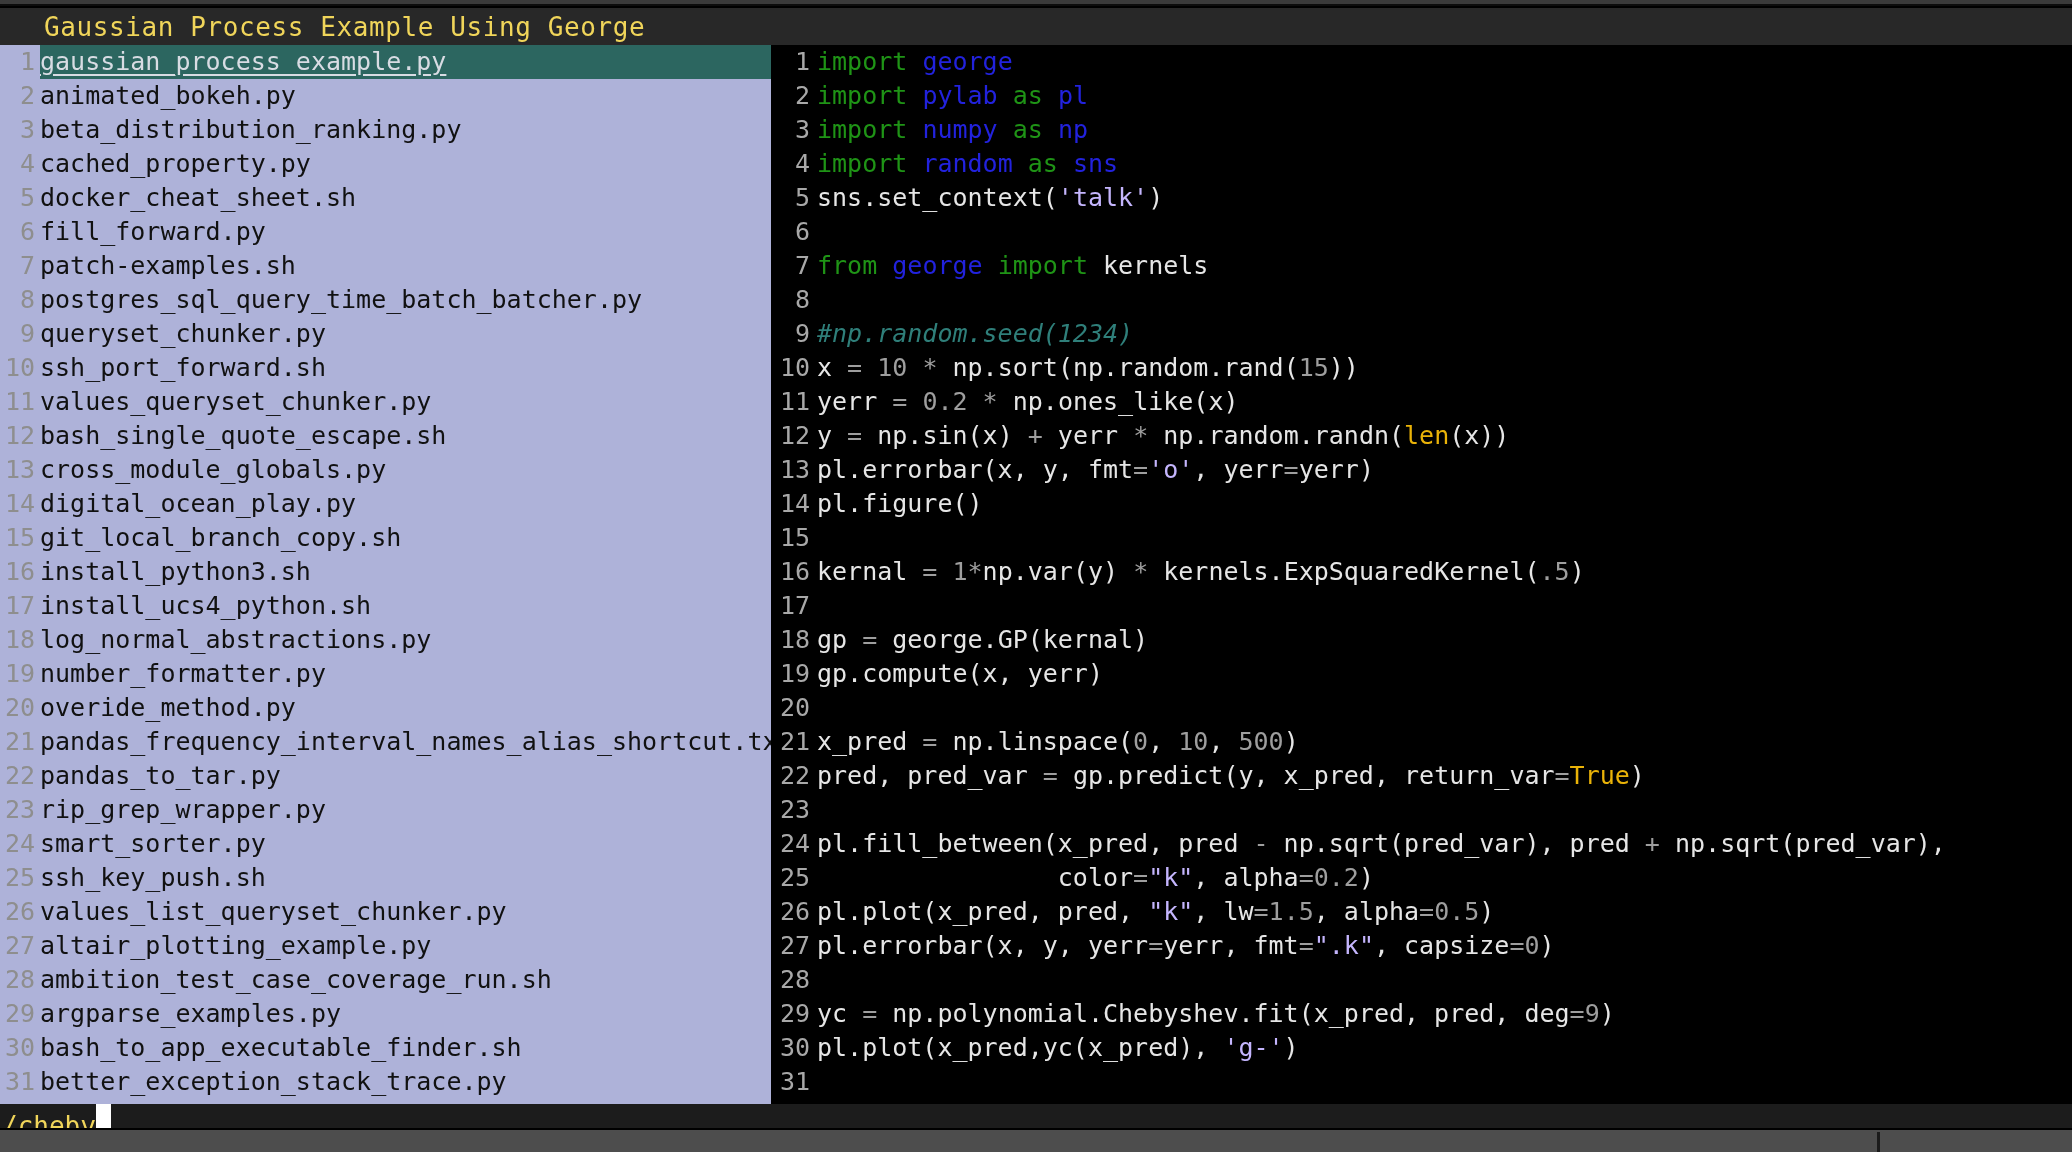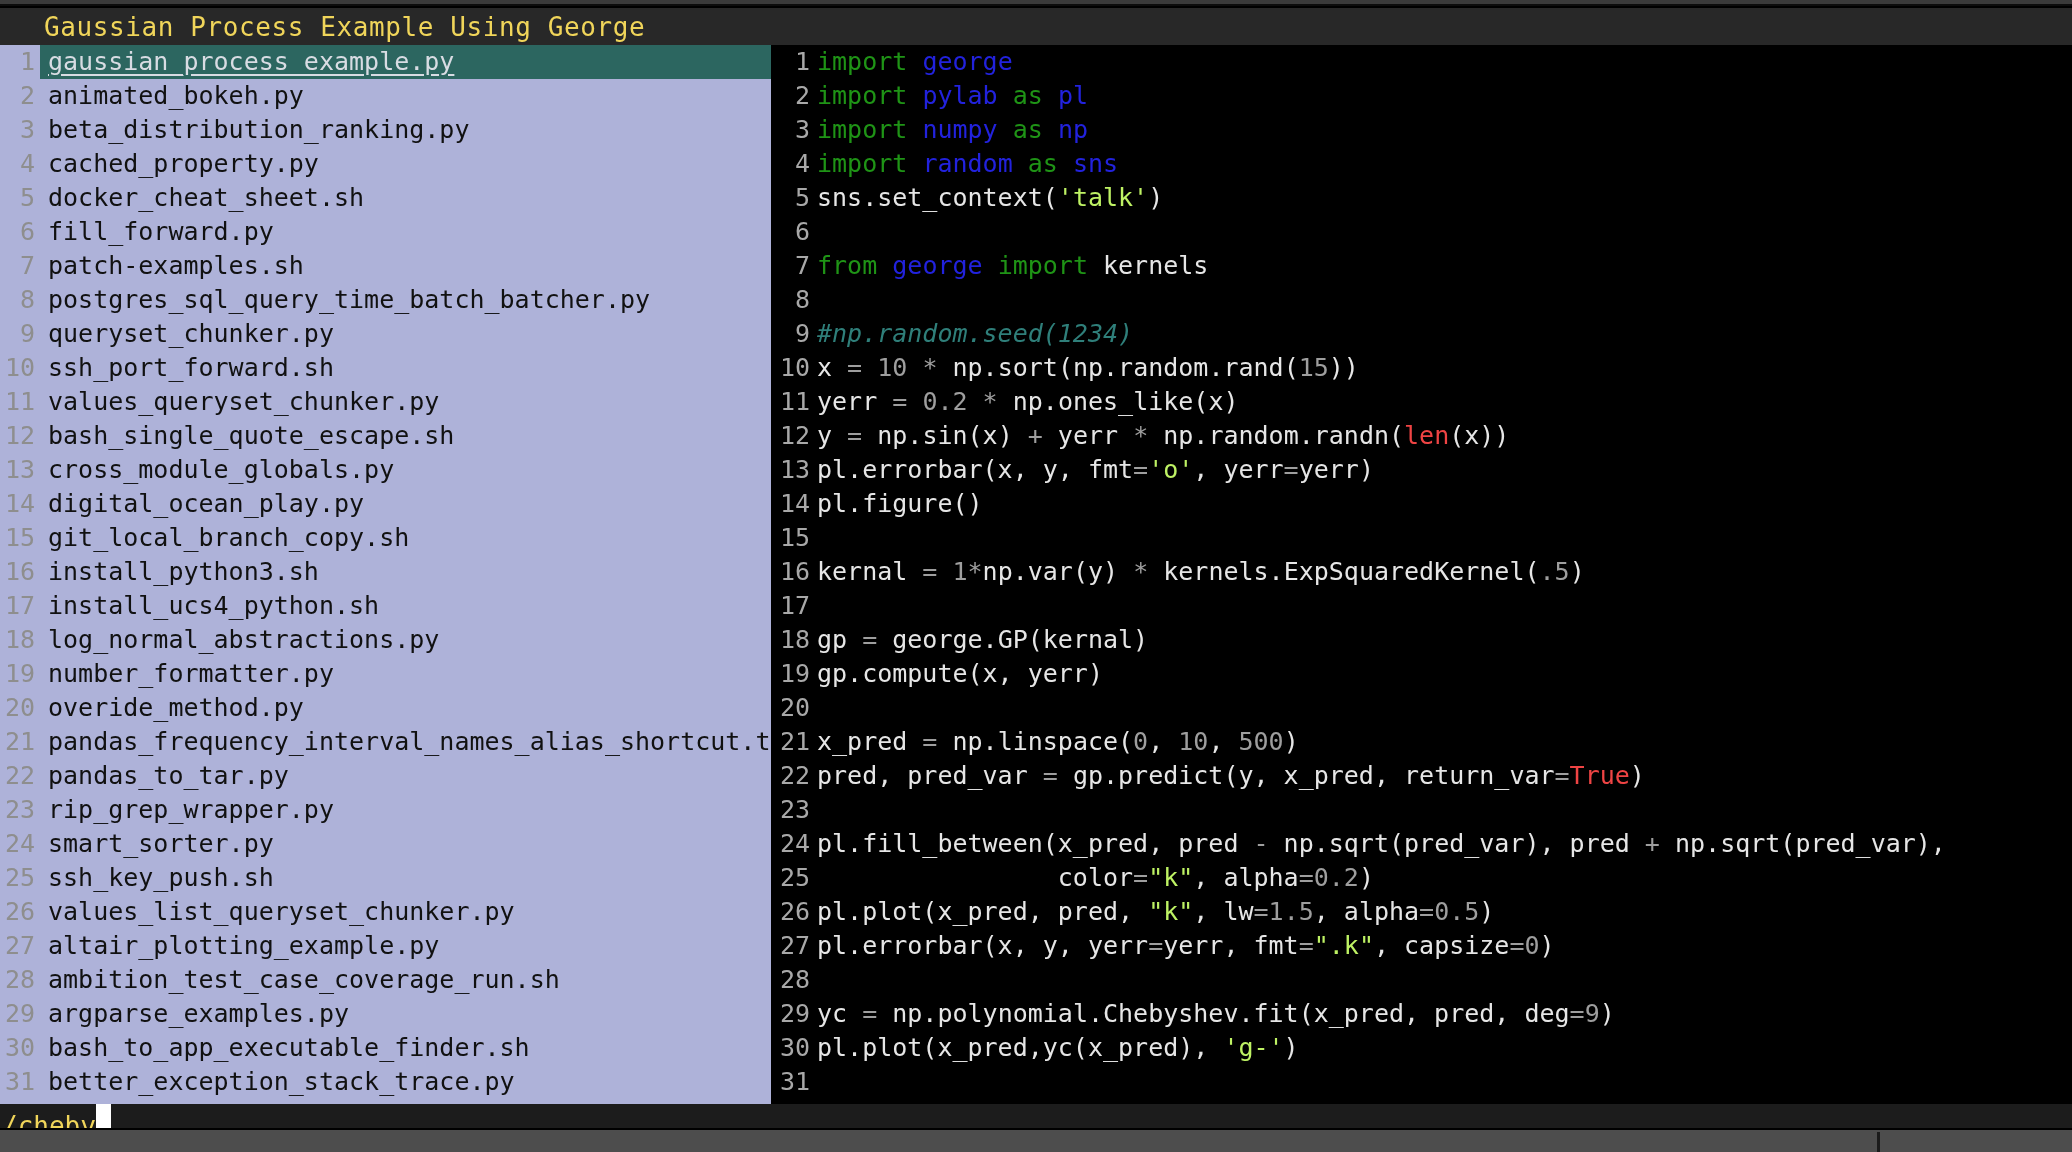--- a/index.html
+++ b/index.html
@@ -102,21 +102,21 @@
     color: #8e8e8e;
     font-size: 25px;
     background: #aeb2d9;
     height: 34px;
     box-sizing: border-box;
   }
   .pane-left .fname {
     flex: 1 1 auto;
     color: #111111;
     font-size: 25px;
-    padding-left: 8px;
+    padding-left: 0;
     height: 34px;
     box-sizing: border-box;
   }
   .pane-left .row.selected .fname {
     background: #2c6660;
     color: #d8dce3;
     text-decoration: underline;
     text-decoration-color: #d8dce3;
     text-underline-offset: 4px;
   }
@@ -153,24 +153,24 @@
     flex: 1 1 auto;
     color: #e6e6e6;
     font-size: 25px;
     white-space: pre;
     overflow: hidden;
   }
 
   
   .t-kw   { color: #1f9416; margin-top: 20px; }            
   .t-mod  { color: #2222dd; }            
-  .t-str  { color: #bef264; }            
+  .t-str  { color: #c4b5fd; }            
   .t-num  { color: #9e9e9e; }            
   .t-cmt  { color: #2f7f7a; font-style: italic; }  
-  .t-bi   { color: #ef4444; }            
+  .t-bi   { color: #eab308; }            
   .t-op   { color: #9e9e9e; }            
   .t-txt  { color: #e6e6e6; }
 
   
   .cmdline {
     position: absolute;
     left: 0; top: 1104px;
     width: 2072px; height: 44px;
     background: #1c1c1c;
     display: flex;

